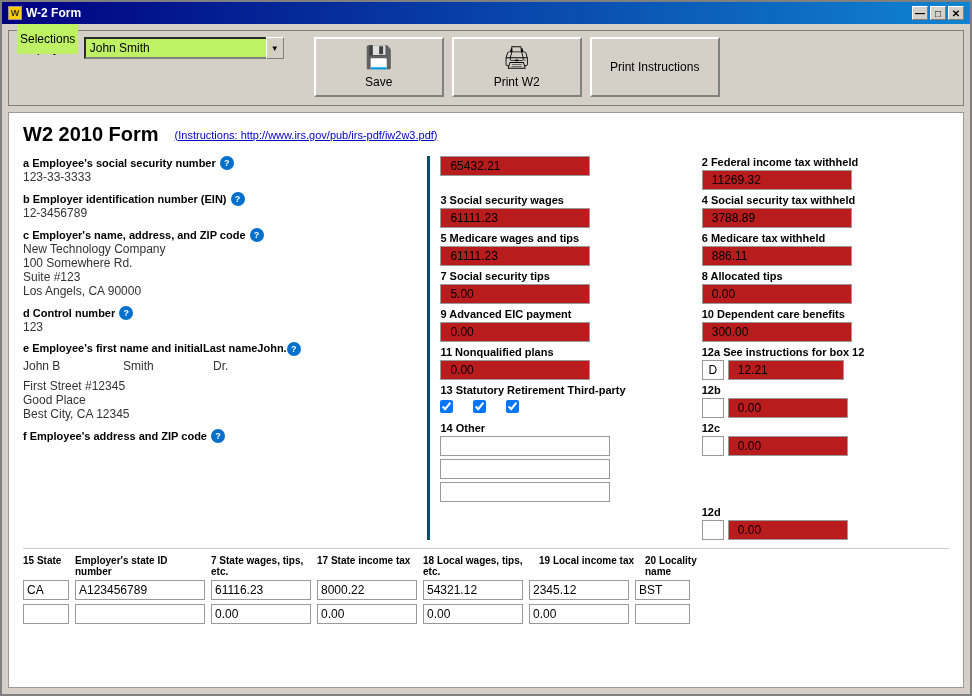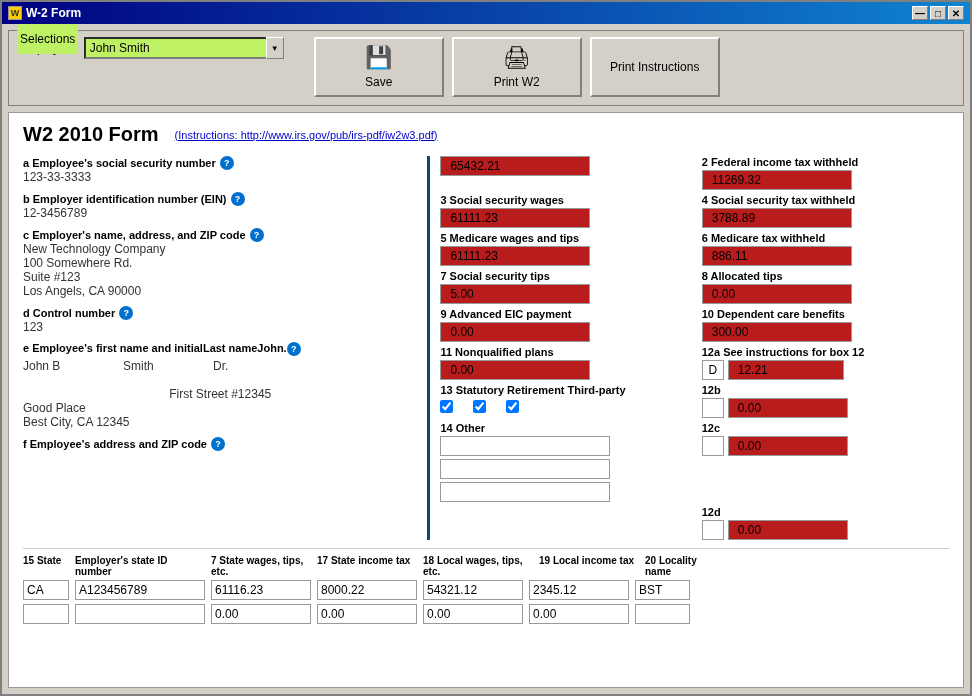--- a/index.html
+++ b/index.html
@@ -436,21 +436,21 @@
               <span class="field-label">e Employee's first name and initial</span>
               <span class="field-label">Last name</span>
               <span class="field-label">John.</span>
               <span class="help-icon">?</span>
             </div>
             <div class="name-row">
               <span class="field-value" style="min-width:80px;">John B</span>
               <span class="field-value" style="min-width:70px;">Smith</span>
               <span class="field-value">Dr.</span>
             </div>
-            <div class="field-value" style="margin-top:14px;text-align:center;">First Street #12345</div>
+            <div class="field-value" style="margin-top:6px;">First Street #12345</div>
             <div class="field-value">Good Place</div>
             <div class="field-value">Best City, CA 12345</div>
           </div>
 
           <div class="field-section">
             <div class="field-label">
               <span>f Employee's address and ZIP code</span>
               <span class="help-icon">?</span>
             </div>
           </div>

